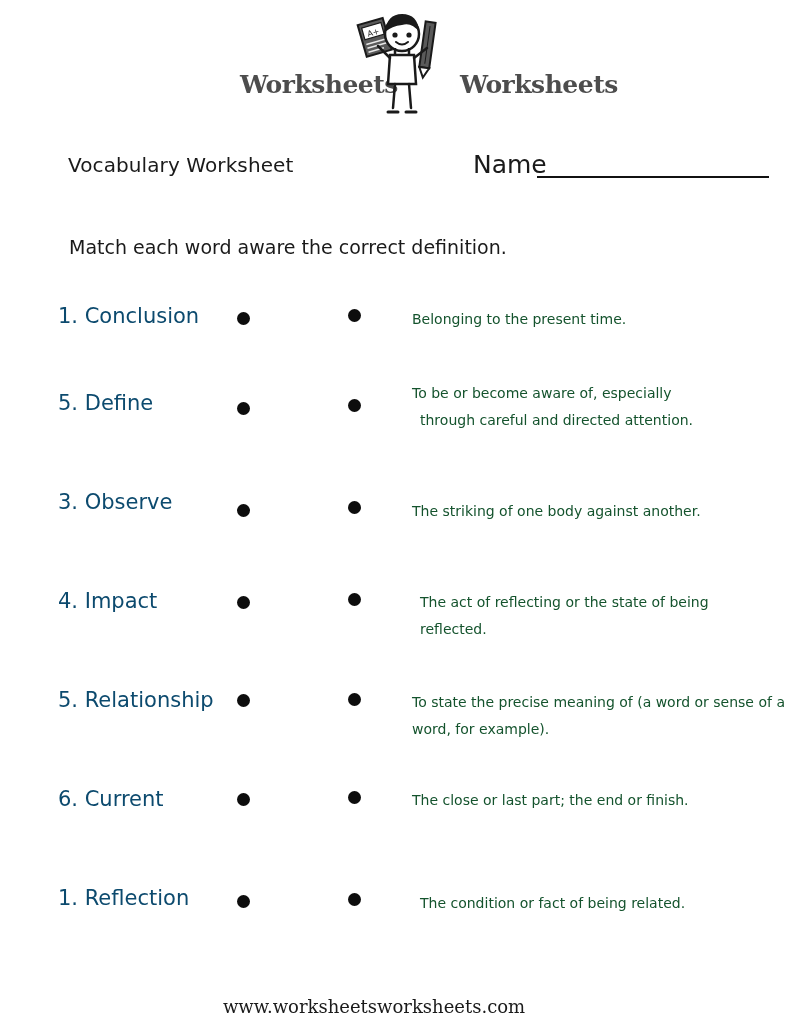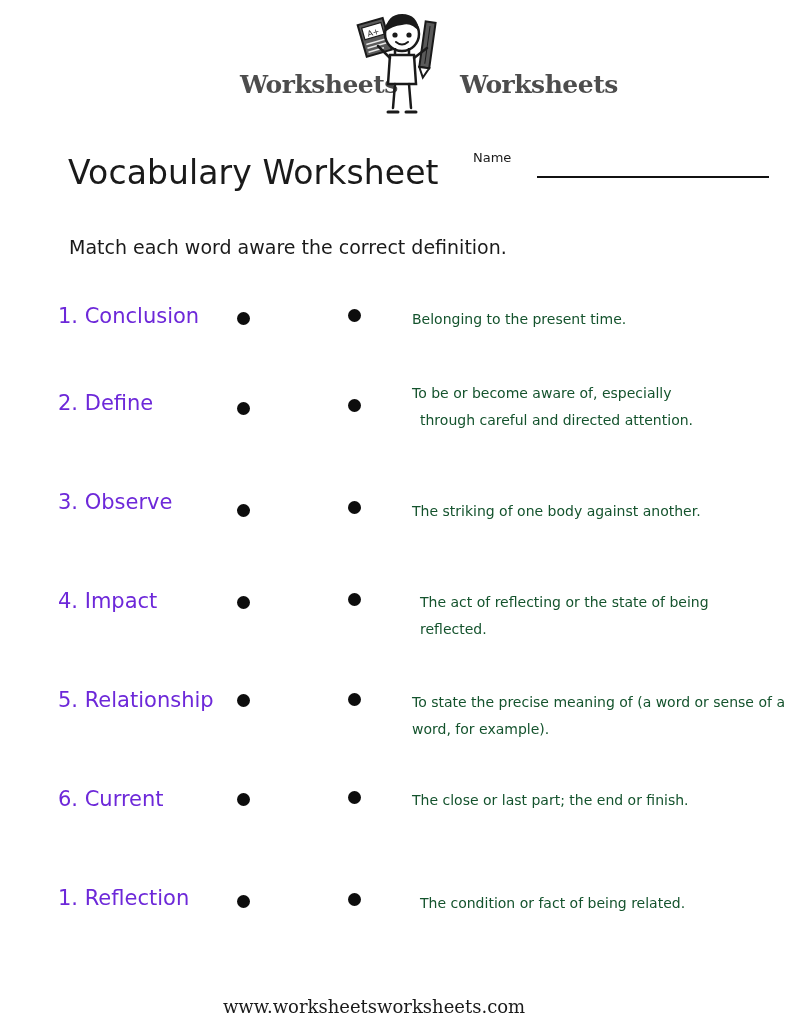--- a/index.html
+++ b/index.html
@@ -50,30 +50,30 @@
     left: 108px;
     width: 110px;
     height: 115px;
   }
 
   
   .title {
     position: absolute;
     top: 153px;
     left: 68px;
-    font-size: 33px;
+    font-size: 20px;
     font-family: "DejaVu Sans", sans-serif;
     color: #1a1a1a;
     letter-spacing: 0.1px;
   }
   .name-label {
     position: absolute;
     top: 150px;
     left: 473px;
-    font-size: 13px;
+    font-size: 25px;
     font-family: "DejaVu Sans", sans-serif;
     color: #1a1a1a;
   }
   .name-line {
     position: absolute;
     top: 176px;
     left: 537px;
     width: 232px;
     height: 0;
     border-bottom: 2px solid #111111;
@@ -97,21 +97,21 @@
   }
   .row {
     position: relative;
     width: 800px;
   }
   .word {
     position: absolute;
     left: 58px;
     font-size: 21px;
     font-family: "DejaVu Sans", sans-serif;
-    color: #6d28d9;
+    color: #0c4a6e;
     white-space: nowrap;
   }
   .dot {
     position: absolute;
     width: 13px;
     height: 13px;
     border-radius: 50%;
     background: #0d0d0d;
   }
   .dot-left { left: 237px; }
@@ -199,21 +199,21 @@
   <div class="row">
     <div class="word" style="top:14px">1. Conclusion</div>
     <div class="dot dot-left" style="top:22px"></div>
     <div class="dot dot-right" style="top:19px"></div>
     <div class="definition" style="top:16px">
       <span>Belonging to the present time.</span>
     </div>
   </div>
 
   <div class="row">
-    <div class="word" style="top:101px">2. Define</div>
+    <div class="word" style="top:101px">5. Define</div>
     <div class="dot dot-left" style="top:112px"></div>
     <div class="dot dot-right" style="top:109px"></div>
     <div class="definition" style="top:90px">
       <span>To be or become aware of, especially</span>
       <span class="ind">through careful and directed attention.</span>
     </div>
   </div>
 
   <div class="row">
     <div class="word" style="top:200px">3. Observe</div>

